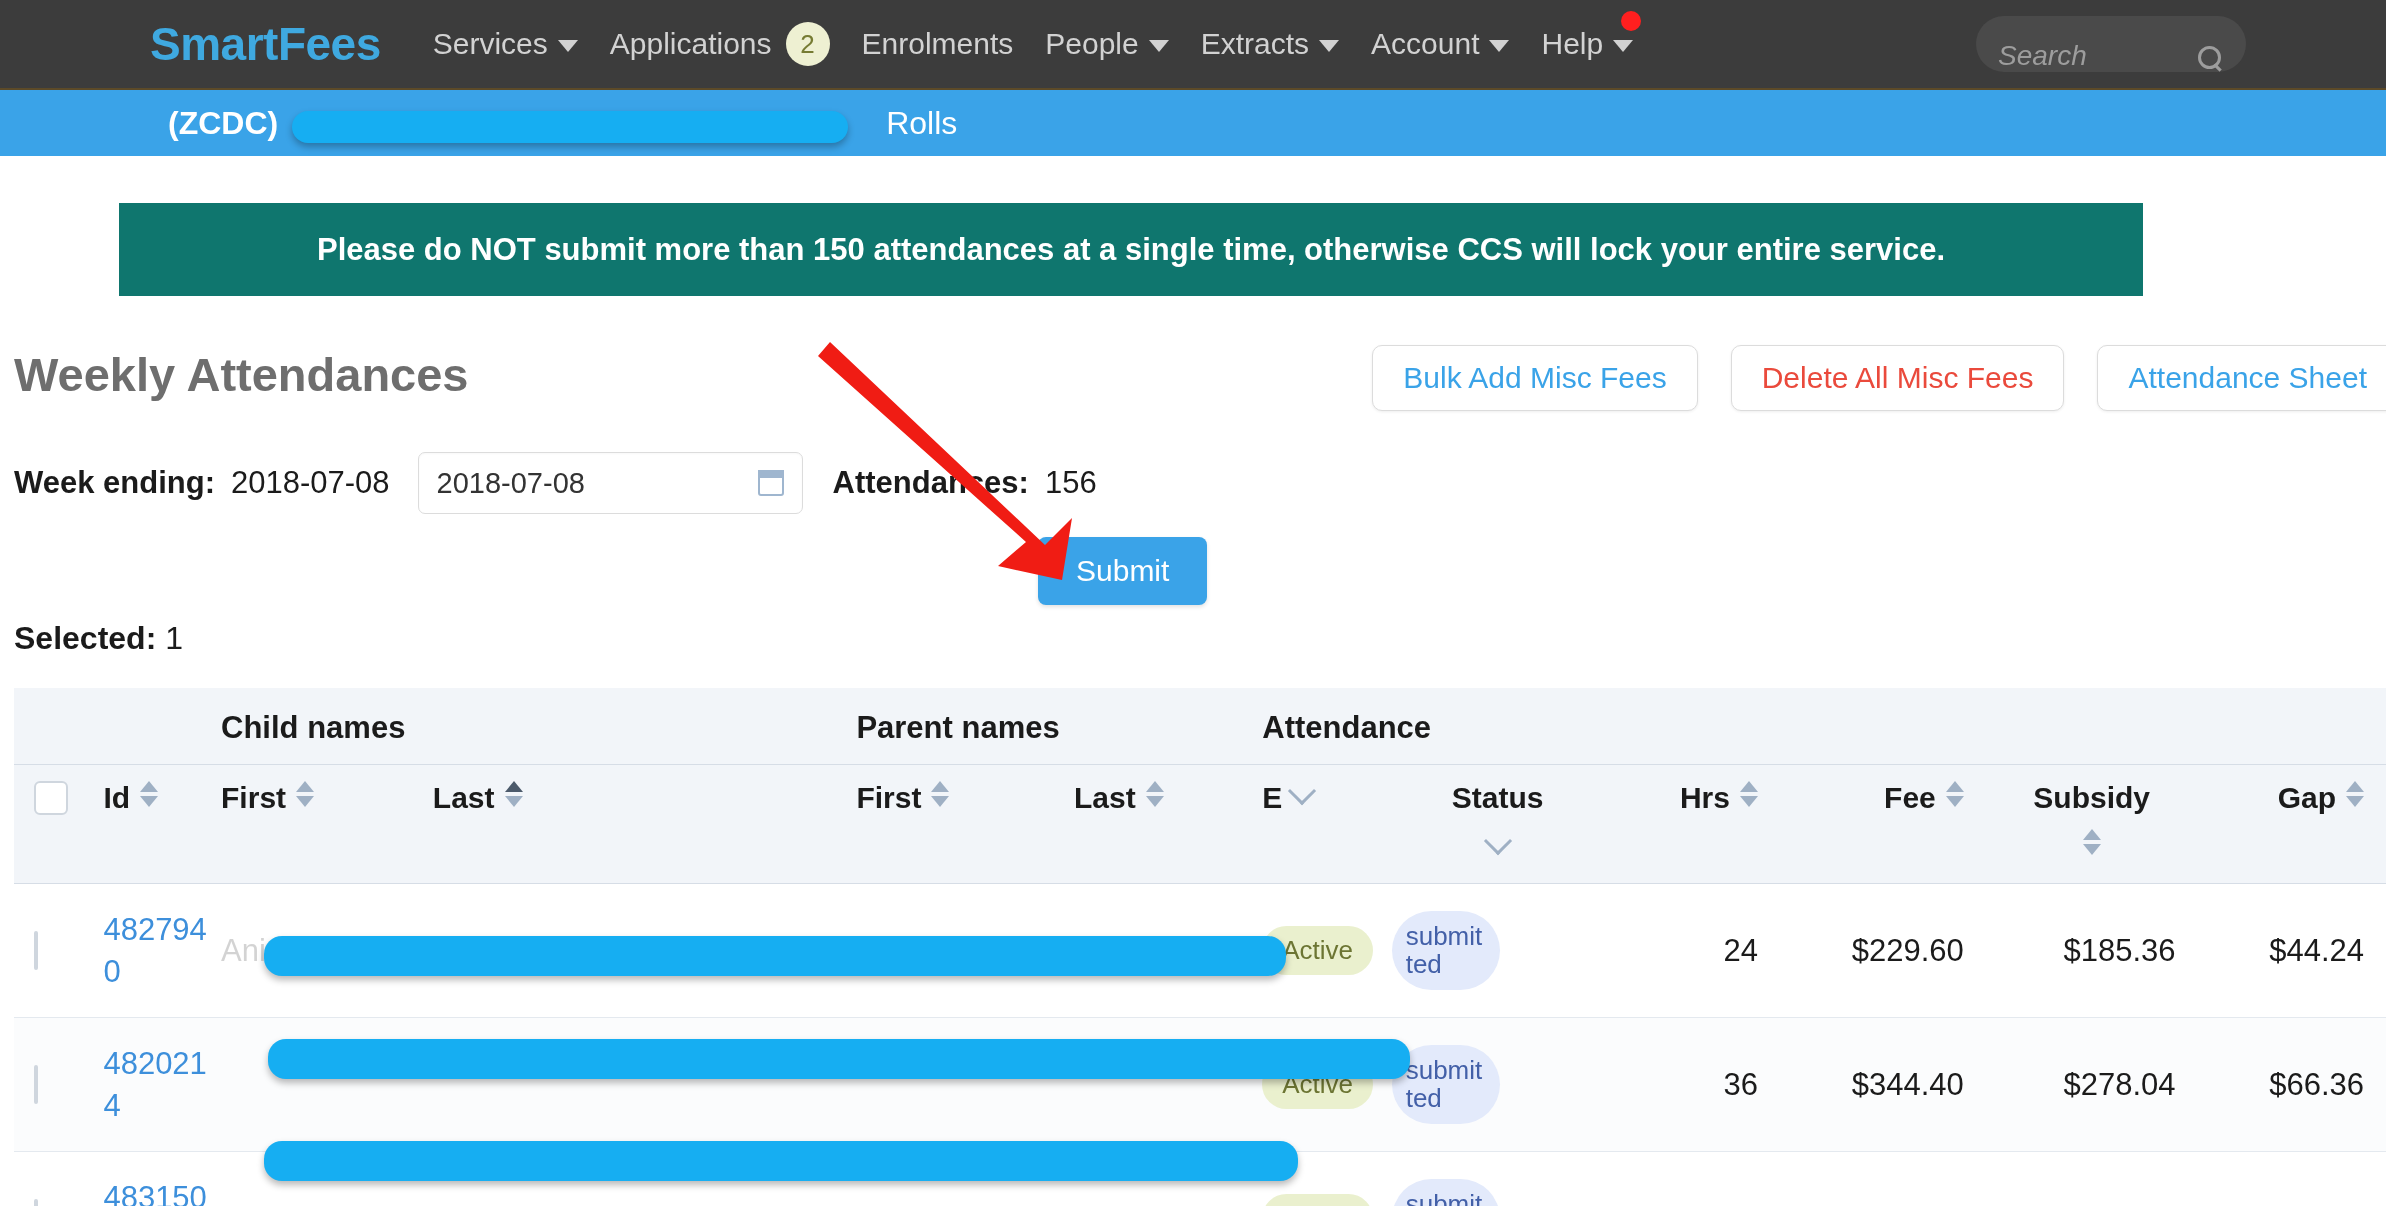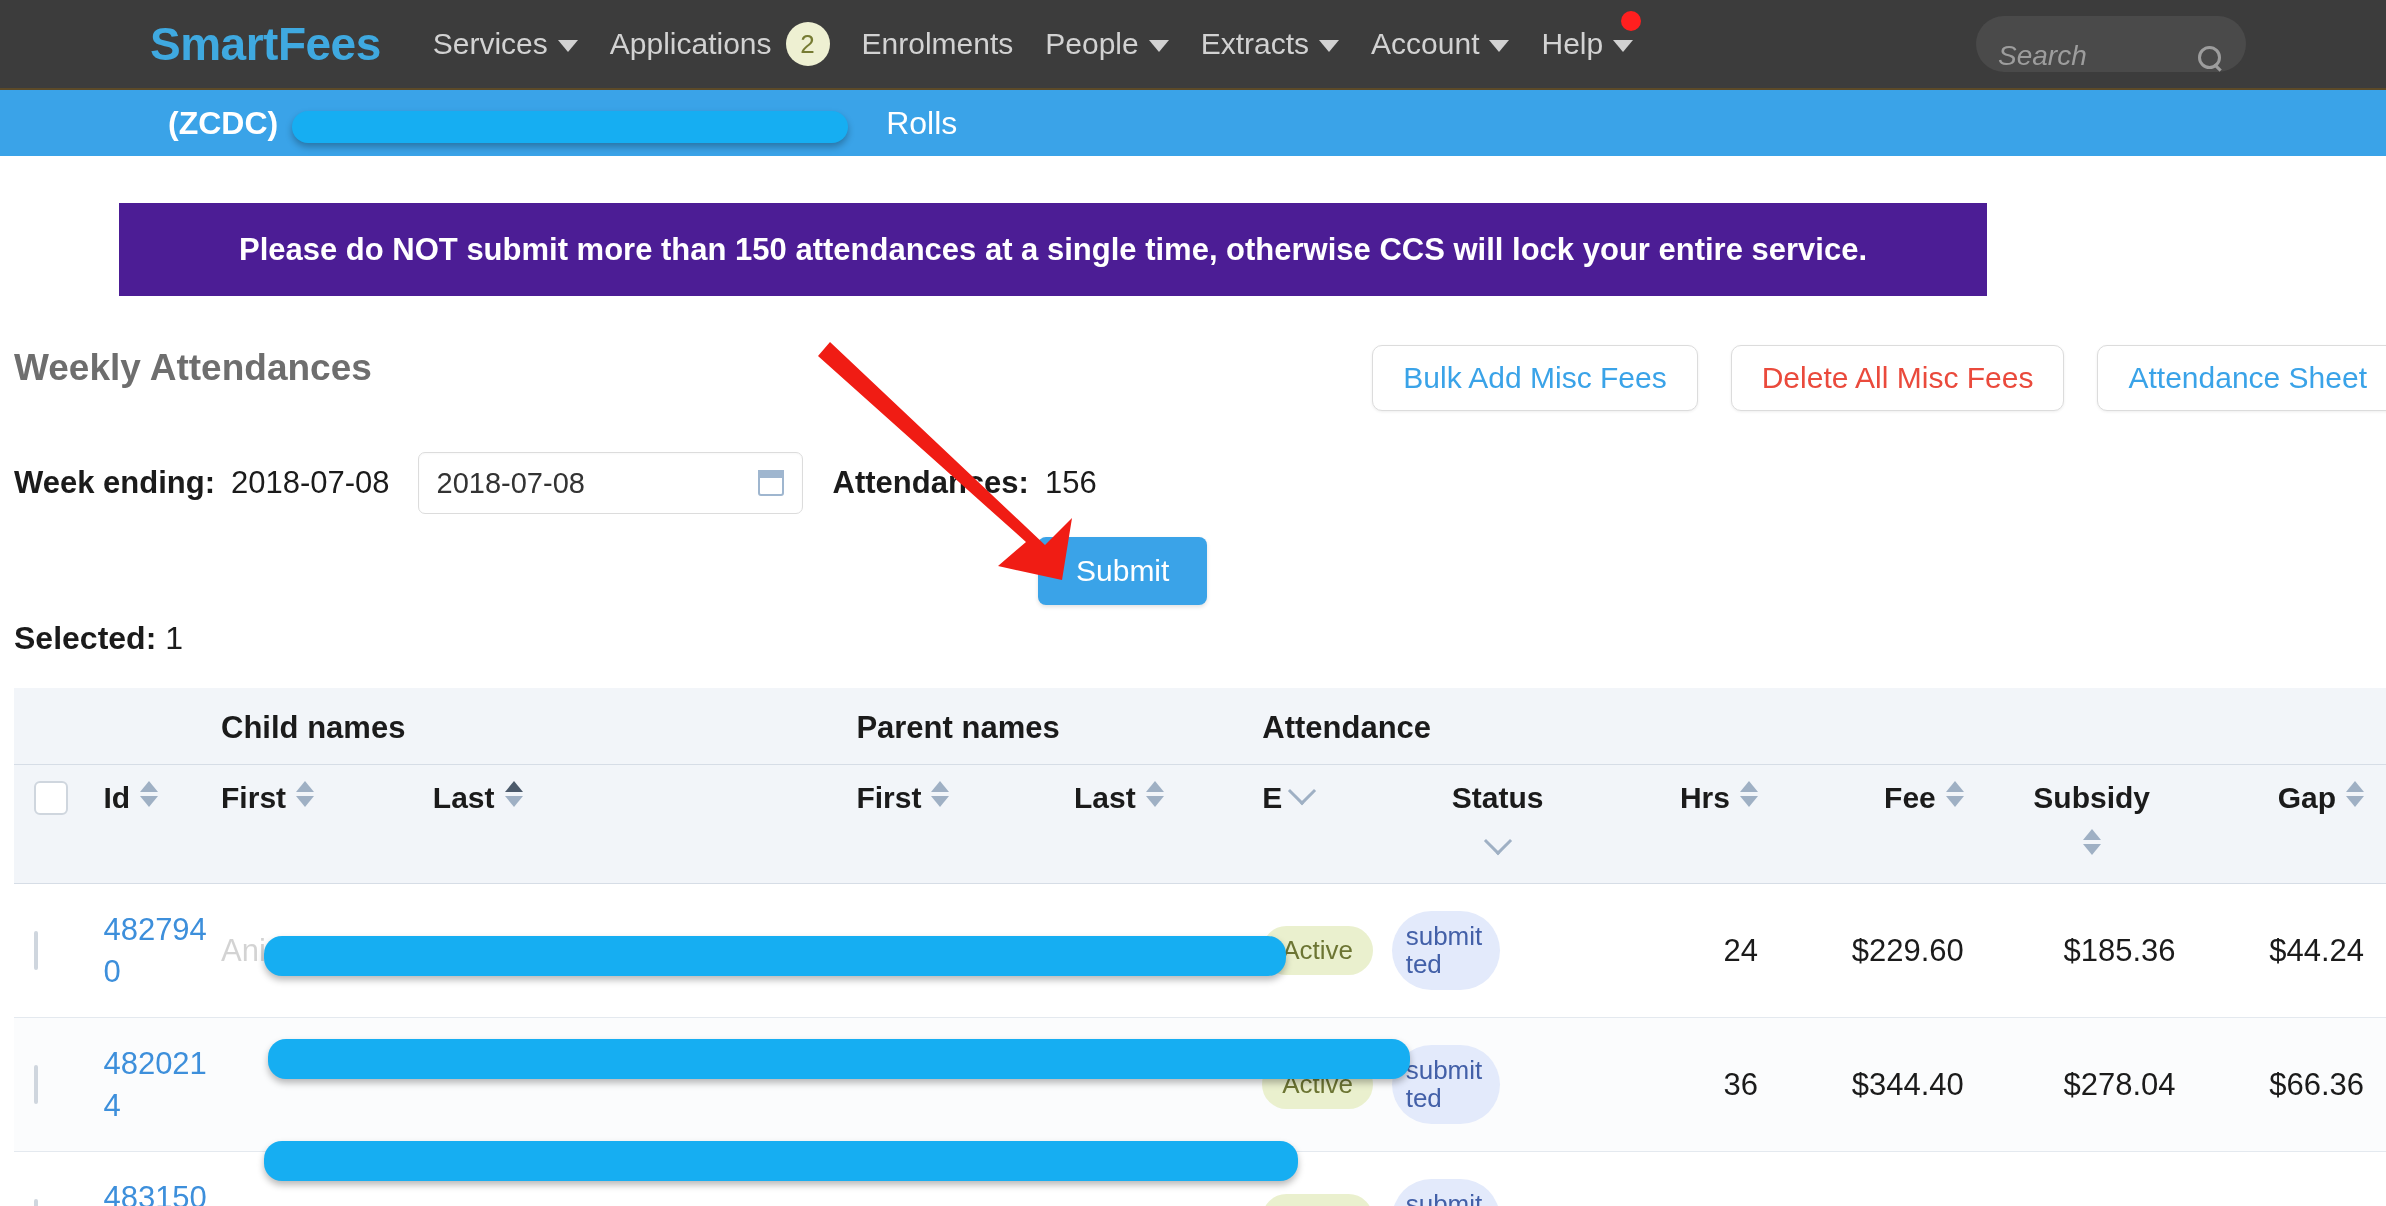--- a/index.html
+++ b/index.html
@@ -78,33 +78,33 @@
   }
   .subtab{
     display:flex; align-items:center; justify-content:center;
     font-size:32px; padding:0 34px; cursor:pointer;
   }
   .subtab.inactive{ color:#ffffff; }
   .subtab.active{ background:#ffffff; color:#333333; }
 
   
   .alert{
-    position:absolute; left:119px; top:203px; width:1868px; height:93px;
-    background:#4c1d95; color:#ffffff;
+    position:absolute; left:119px; top:203px; width:2024px; height:93px;
+    background:#0f766e; color:#ffffff;
     display:flex; align-items:center; justify-content:center;
     font-size:31px; font-weight:bold; text-align:center;
   }
 
   
   .page-head{
     position:absolute; left:0; top:345px; width:2386px; height:90px;
   }
   .page-title{
     position:absolute; left:14px; top:2px;
-    font-size:37px; font-weight:bold; color:#6e6e6e;
+    font-size:47px; font-weight:bold; color:#6e6e6e;
   }
   .head-actions{
     position:absolute; right:-12px; top:0px;
     display:flex; gap:33px;
   }
   .outline-btn{
     border:1px solid #dcdcdc; background:#ffffff; border-radius:10px;
     padding:15px 30px; font-size:30px; cursor:pointer;
     box-shadow:0 1px 3px rgba(0,0,0,0.07);
     white-space:nowrap;

